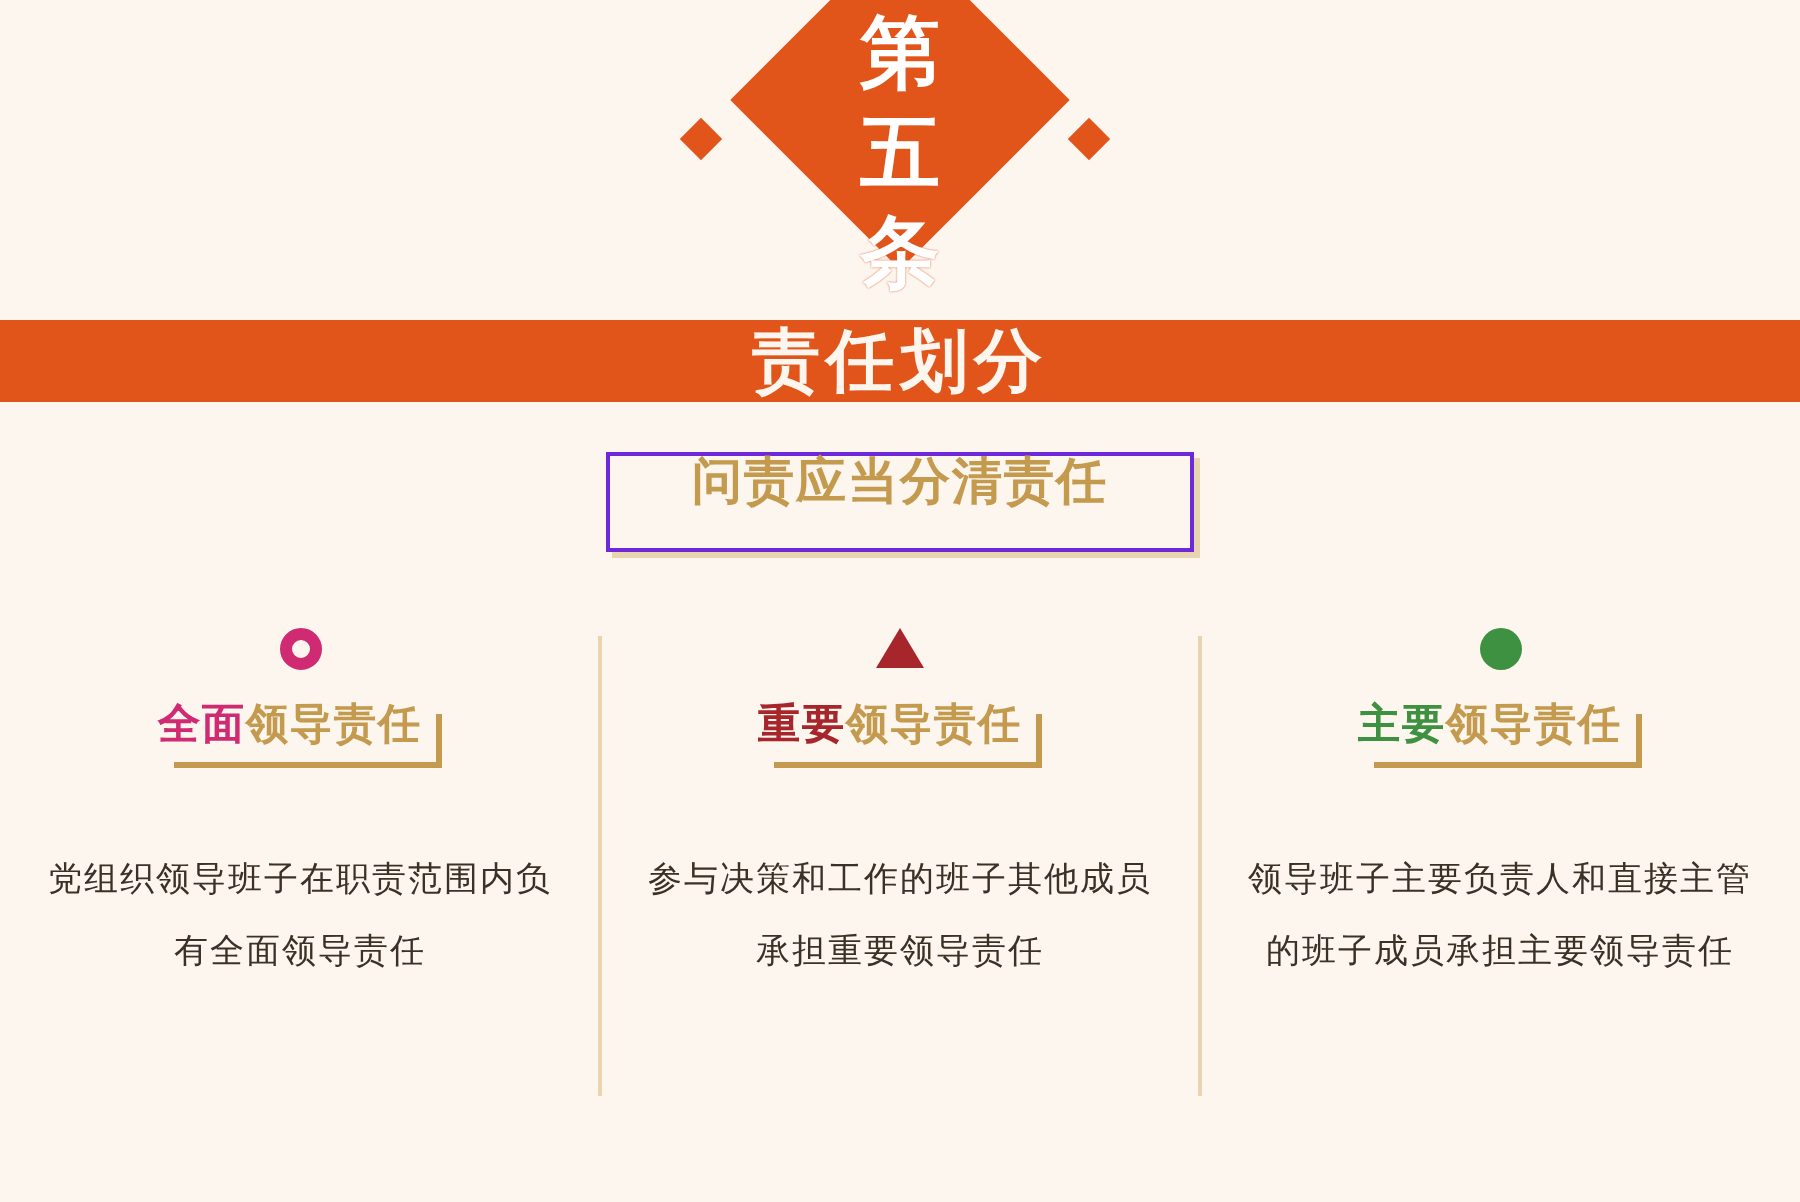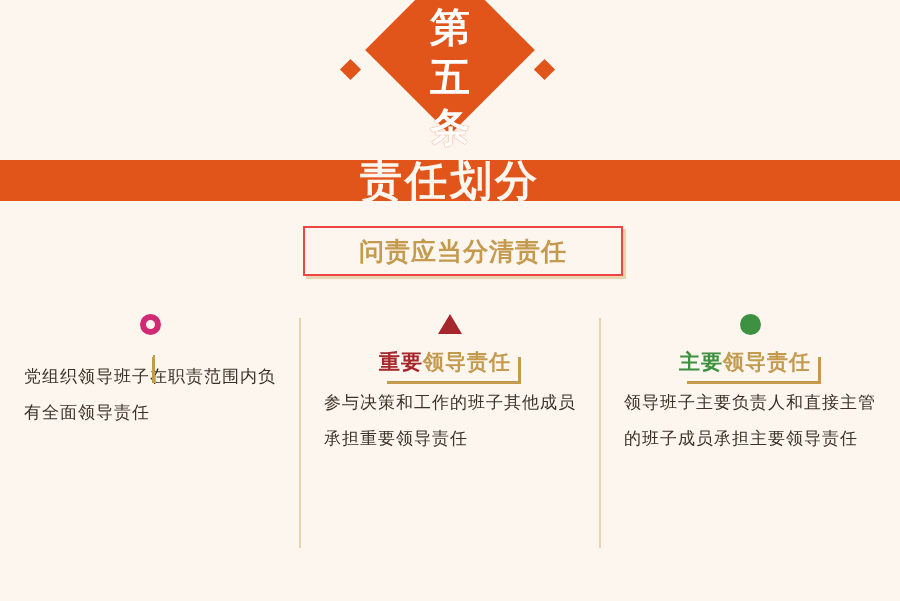--- a/index.html
+++ b/index.html
@@ -69,39 +69,39 @@
     top: 160px;
     width: 900px;
     height: 41px;
     background: #e2551a;
     display: flex;
     align-items: center;
     justify-content: center;
   }
   .banner-title {
     color: #fdf6ef;
-    font-size: 42px;
+    font-size: 34px;
     font-weight: bold;
     letter-spacing: 3px;
     line-height: 34px;
     font-family: "DejaVu Sans", "Liberation Sans", sans-serif;
   }
 
   
   .gold-box {
     position: absolute;
     left: 303px;
     top: 226px;
-    width: 320px;
+    width: 294px;
     height: 50px;
     box-sizing: border-box;
-    border: 2px solid #ef4444;
+    border: 2px solid #6d28d9;
     box-shadow: 3px 3px 0 0 #e8d5b0;
     display: flex;
-    align-items: center;
+    align-items: flex-start;
     justify-content: center;
   }
   .gold-box-text {
     color: #c49a4e;
     font-size: 25px;
     font-weight: bold;
     letter-spacing: 1px;
     line-height: 25px;
     font-family: "DejaVu Serif", "Liberation Serif", serif;
   }
@@ -190,24 +190,26 @@
     position: absolute;
     left: 8px;
     right: 0;
     bottom: 0;
     height: 3px;
     background: #c49a4e;
   }
 
   
   .col-body {
+    margin-top: 38px;
     width: 252px;
     color: #3a3226;
     font-size: 17px;
     line-height: 36px;
+    text-align: center;
     letter-spacing: 1px;
     font-family: "DejaVu Serif", "Liberation Serif", serif;
   }
 </style>
 </head>
 <body>
 
 <div class="emblem-area">
   <div class="diamond"></div>
   <div class="emblem-chars">
@@ -229,20 +231,21 @@
 
 <div class="columns">
   <div class="divider divider-1"></div>
   <div class="divider divider-2"></div>
 
   <div class="column">
     <div class="icon-slot">
       <div class="icon-ring"></div>
     </div>
     <div class="heading-wrap">
+      <div class="heading"><span class="accent-pink">全面</span><span class="accent-gold">领导责任</span></div>
       <div class="bracket-v"></div>
       <div class="bracket-h"></div>
     </div>
     <div class="col-body">党组织领导班子在职责范围内负有全面领导责任</div>
   </div>
 
   <div class="column">
     <div class="icon-slot">
       <div class="icon-triangle"></div>
     </div>

